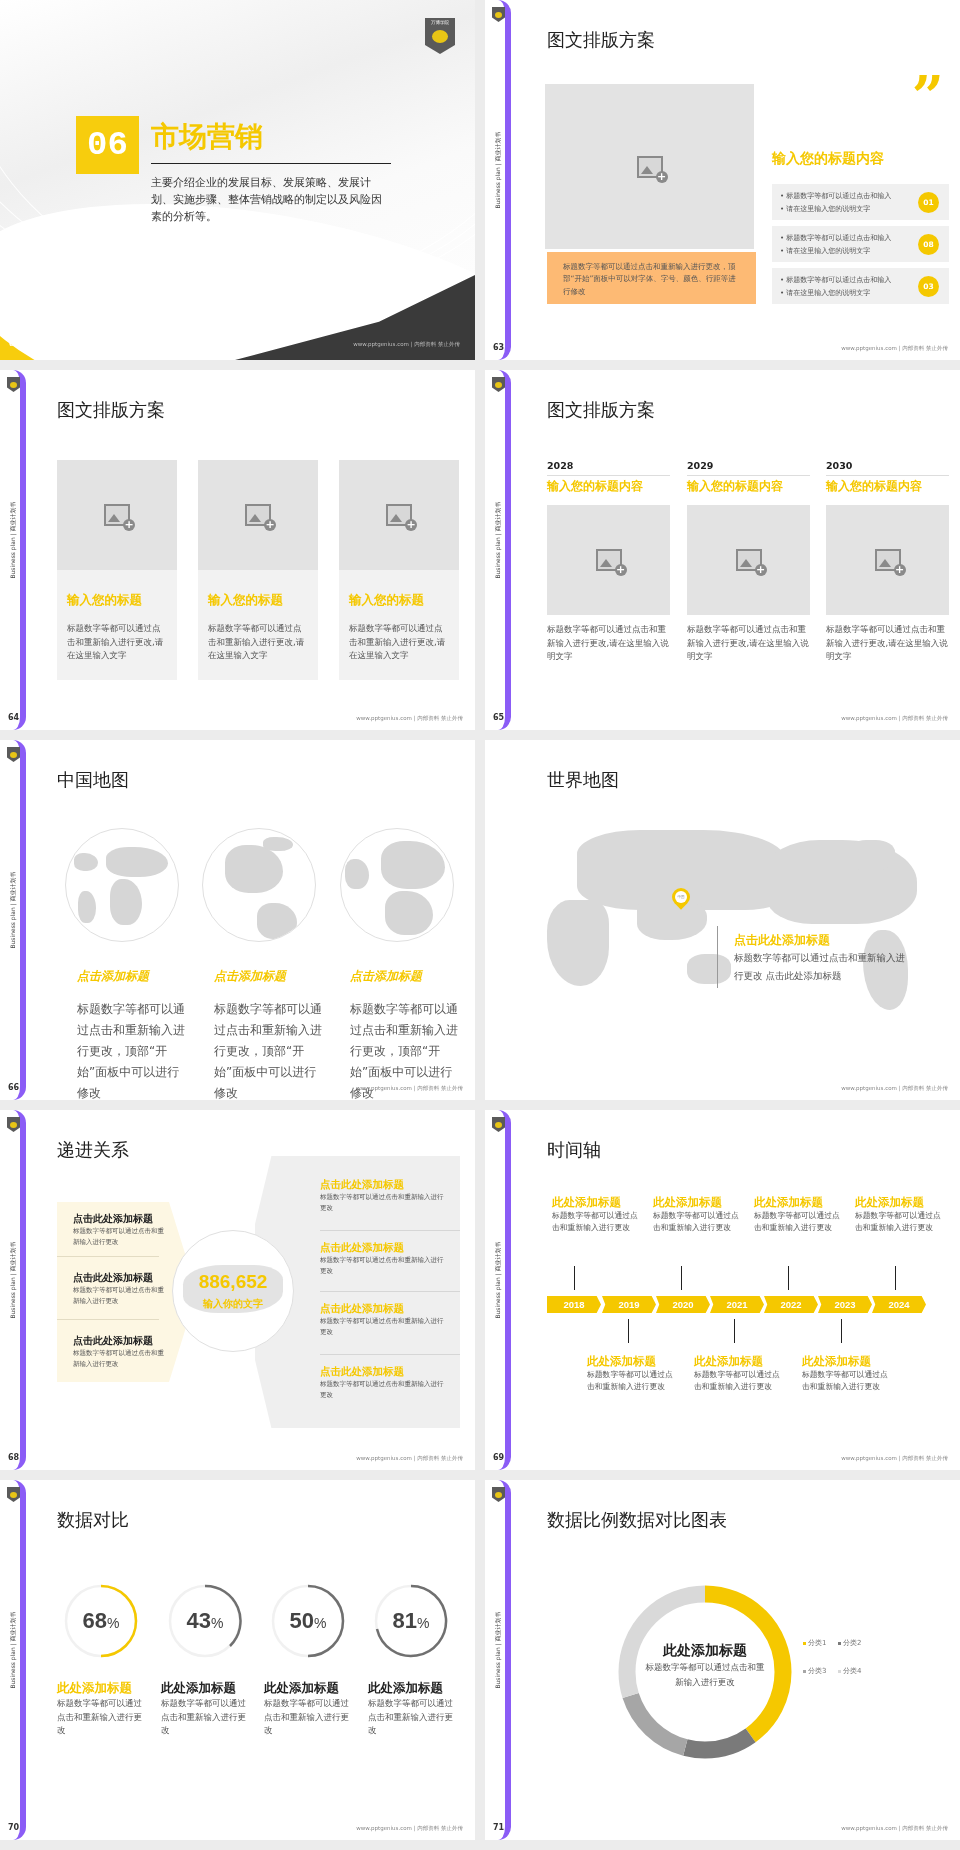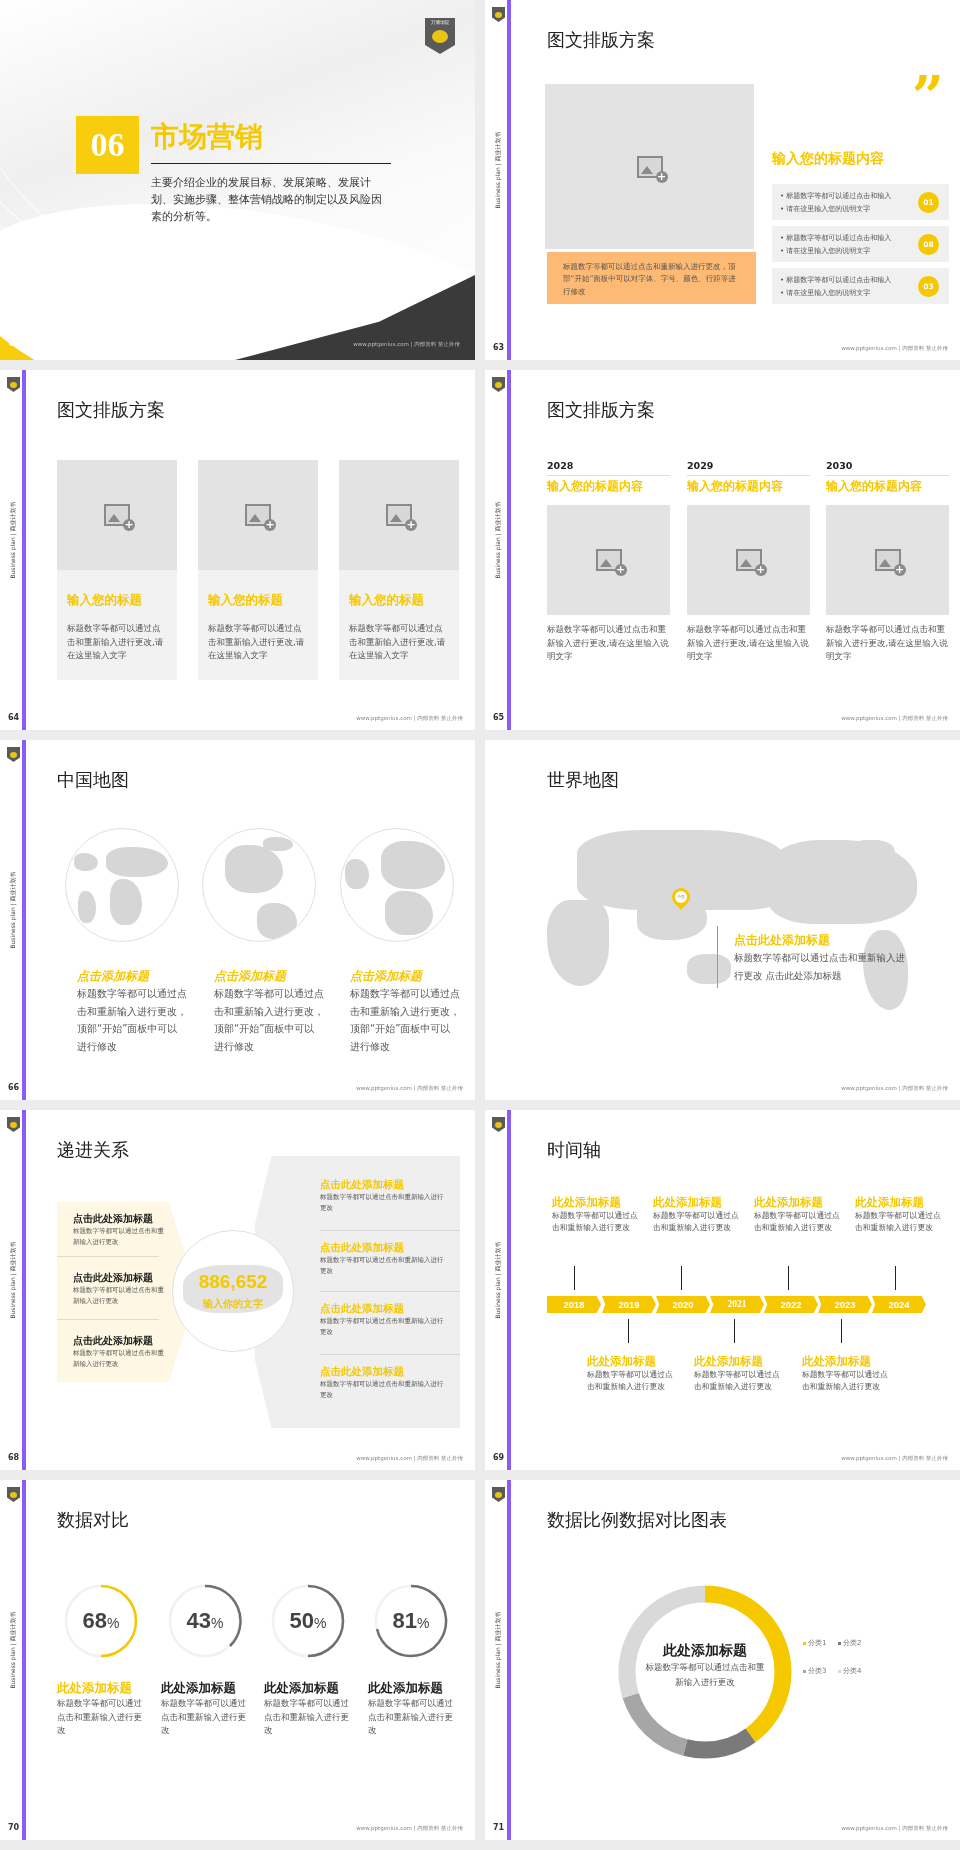--- a/index.html
+++ b/index.html
@@ -1,21 +1,21 @@
 <!DOCTYPE html>
 <html><head>
 <meta charset="utf-8">
 <style>
   * { box-sizing: border-box; margin: 0; padding: 0; }
   html, body { width: 960px; height: 1850px; background: #ececec; overflow: hidden; }
   body { font-family: "DejaVu Sans", "Liberation Sans", sans-serif; color: #333; position: relative; }
   .slide { position: absolute; width: 475px; height: 360px; background: #fff; overflow: hidden; }
   .col0 { left: 0; } .col1 { left: 485px; }
   .row0 { top: 0; } .row1 { top: 370px; } .row2 { top: 740px; } .row3 { top: 1110px; } .row4 { top: 1480px; }
-  .sidebar { position: absolute; left: 0; top: 0; width: 26px; height: 100%; border-right: 4px solid #8b5cf6; }
+  .sidebar { position: absolute; left: 0; top: 0; width: 26px; height: 100%; border-right: 6px solid #8b5cf6; border-radius: 13px; }
   .logo-sm { position: absolute; left: 7px; top: 7px; width: 13px; height: 15px; background: #5a5a5a; clip-path: polygon(0 0,100% 0,100% 70%,50% 100%,0 70%); }
   .logo-sm::after { content: ""; position: absolute; left: 3px; top: 5px; width: 7px; height: 6px; background: #e8c515; border-radius: 50%; }
   .side-label { position: absolute; left: 13px; top: 170px; transform: translate(-50%,-50%) rotate(-90deg); white-space: nowrap; font-size: 6px; color: #444; }
   .page-num { position: absolute; left: 8px; bottom: 8px; font-size: 8px; font-weight: bold; color: #333; }
   .footer { position: absolute; right: 12px; bottom: 8px; font-size: 5.5px; color: #888; }
   .title { position: absolute; left: 57px; top: 28px; font-size: 18px; color: #222; }
   .col1 .title { left: 62px; }
   .ph { background: #e3e3e3; position: absolute; display: flex; align-items: center; justify-content: center; }
   .img-icon { width: 26px; height: 22px; position: relative; border: 2px solid #8a8a8a; background: #d8d8d8; }
   .img-icon::before { content: ""; position: absolute; left: 2px; bottom: 2px; width: 0; height: 0; border-left: 6px solid transparent; border-right: 6px solid transparent; border-bottom: 8px solid #8a8a8a; }
@@ -26,21 +26,21 @@
 
   
   .cover { background: linear-gradient(160deg, #ffffff 0%, #efefef 35%, #fafafa 60%, #ffffff 100%); }
   .cover .swoosh { position: absolute; border-radius: 50%; border: 1px solid rgba(255,255,255,0.9); }
   .cover .yellow-band { position: absolute; left: -60px; top: 230px; width: 600px; height: 260px; background: #f7cd0d; border-radius: 50% 50% 0 0 / 45% 45% 0 0; transform: rotate(8deg); }
   .cover .white-cut { position: absolute; left: -40px; top: 215px; width: 620px; height: 220px; background: #fff; border-radius: 50%; transform: rotate(10deg); }
   .cover .dark-wedge { position: absolute; right: 0; bottom: 0; width: 240px; height: 85px; background: #3a3a3a; clip-path: polygon(100% 0, 100% 100%, 0 100%, 60% 55%); }
   .cover .logo-big { position: absolute; right: 20px; top: 18px; width: 30px; height: 36px; background: #5a5a5a; clip-path: polygon(0 0,100% 0,100% 75%,50% 100%,0 75%); }
   .cover .logo-big span { position: absolute; top: 2px; left: 0; width: 100%; text-align: center; font-size: 4.5px; color: #fff; }
   .cover .logo-big::after { content: ""; position: absolute; left: 7px; top: 12px; width: 16px; height: 13px; background: #e8c515; border-radius: 50%; }
-  .cover .num-box { position: absolute; left: 76px; top: 116px; width: 63px; height: 58px; background: #f7cd0d; color: #fff; font-size: 34px; font-weight: bold; text-align: center; line-height: 58px; font-family: Liberation Serif, serif; }
+  .cover .num-box { position: absolute; left: 76px; top: 116px; width: 63px; height: 58px; background: #f7cd0d; color: #fff; font-size: 34px; font-weight: bold; text-align: center; line-height: 58px; font-family: Liberation Mono, monospace; }
   .cover .ch-title { position: absolute; left: 151px; top: 118px; font-size: 28px; font-weight: bold; color: #f5c800; }
   .cover .rule { position: absolute; left: 151px; top: 163px; width: 240px; height: 1px; background: #222; }
   .cover .desc { position: absolute; left: 151px; top: 174px; width: 240px; font-size: 11px; color: #333; line-height: 1.55; }
   .cover .c-pnum { position: absolute; left: 9px; bottom: 12px; font-size: 7px; color: #fff; font-weight: bold; }
   .cover .c-bp { position: absolute; left: 27px; bottom: 12px; font-size: 6.5px; color: #fff; }
   .cover .c-footer { position: absolute; right: 15px; bottom: 12px; font-size: 5.5px; color: #bbb; }
 
   
   .s63 .bigph { left: 60px; top: 84px; width: 209px; height: 165px; }
   .s63 .caption { position: absolute; left: 62px; top: 252px; width: 209px; height: 52px; background: #fdba74; padding: 9px 16px; font-size: 7.5px; color: #555; line-height: 1.65; }
@@ -62,21 +62,21 @@
   .col65 .year { font-size: 9.5px; font-weight: bold; color: #222; padding-bottom: 4px; border-bottom: 1px solid #ddd; }
   .col65 .h-yellow { font-size: 12px; margin-top: 2px; }
   .col65 .ph { position: relative; width: 123px; height: 110px; margin-top: 10px; }
   .col65 .small { margin-top: 8px; font-size: 8.5px; }
 
   
   .globe { position: absolute; top: 88px; width: 114px; height: 114px; border-radius: 50%; border: 1px solid #e0e0e0; background: radial-gradient(circle at 45% 45%, #fff 0 30%, transparent 31%), #fff; overflow: hidden; }
   .globe .land { position: absolute; background: #d6d6d6; border-radius: 40% 60% 50% 45%; }
   .g66 { position: absolute; top: 228px; width: 110px; }
   .g66 .h-yellow { font-size: 12px; font-style: italic; }
-  .g66 .small { font-size: 10px; line-height: 1.75; }
+  .g66 .small { font-size: 12px; line-height: 1.75; margin-top: 14px; }
 
   
   .wmap { position: absolute; left: 52px; top: 80px; width: 410px; height: 200px; }
   .wmap .c { position: absolute; background: #d9d9d9; }
   .pin { position: absolute; left: 187px; top: 148px; width: 18px; height: 18px; border-radius: 50% 50% 50% 0; transform: rotate(-45deg); background: #f5c800; }
   .pin span { position: absolute; left: 3px; top: 3px; width: 12px; height: 12px; border-radius: 50%; background: #fff; transform: rotate(45deg); font-size: 3.5px; color: #888; text-align: center; line-height: 12px; }
   .s67 .vline { position: absolute; left: 232px; top: 186px; width: 1px; height: 62px; background: #999; }
   .s67 .callout { position: absolute; left 0; left: 249px; top: 192px; width: 180px; }
   .s67 .callout .h-yellow { font-size: 12px; }
   .s67 .callout .small { font-size: 9.5px; line-height: 1.85; color: #555; }
@@ -388,21 +388,21 @@
     </div>
 
   <div class="tick" style="left:89px;top:156px;"></div>
   <div class="tick" style="left:196px;top:156px;"></div>
   <div class="tick" style="left:303px;top:156px;"></div>
   <div class="tick" style="left:410px;top:156px;"></div>
 
   <div class="chev first" style="left:62px;">2018</div>
   <div class="chev" style="left:117px;">2019</div>
   <div class="chev" style="left:171px;">2020</div>
-  <div class="chev" style="left:225px;font-family:Liberation Serif, serif;">2021</div>
+  <div class="chev" style="left:225px;">2021</div>
   <div class="chev" style="left:279px;">2022</div>
   <div class="chev" style="left:333px;">2023</div>
   <div class="chev" style="left:387px;">2024</div>
 
   <div class="tick" style="left:143px;top:209px;"></div>
   <div class="tick" style="left:249px;top:209px;"></div>
   <div class="tick" style="left:356px;top:209px;"></div>
 
   <div class="tl-bot" style="left:102px;top:244px;">
       <div class="h-yellow">此处添加标题</div>

